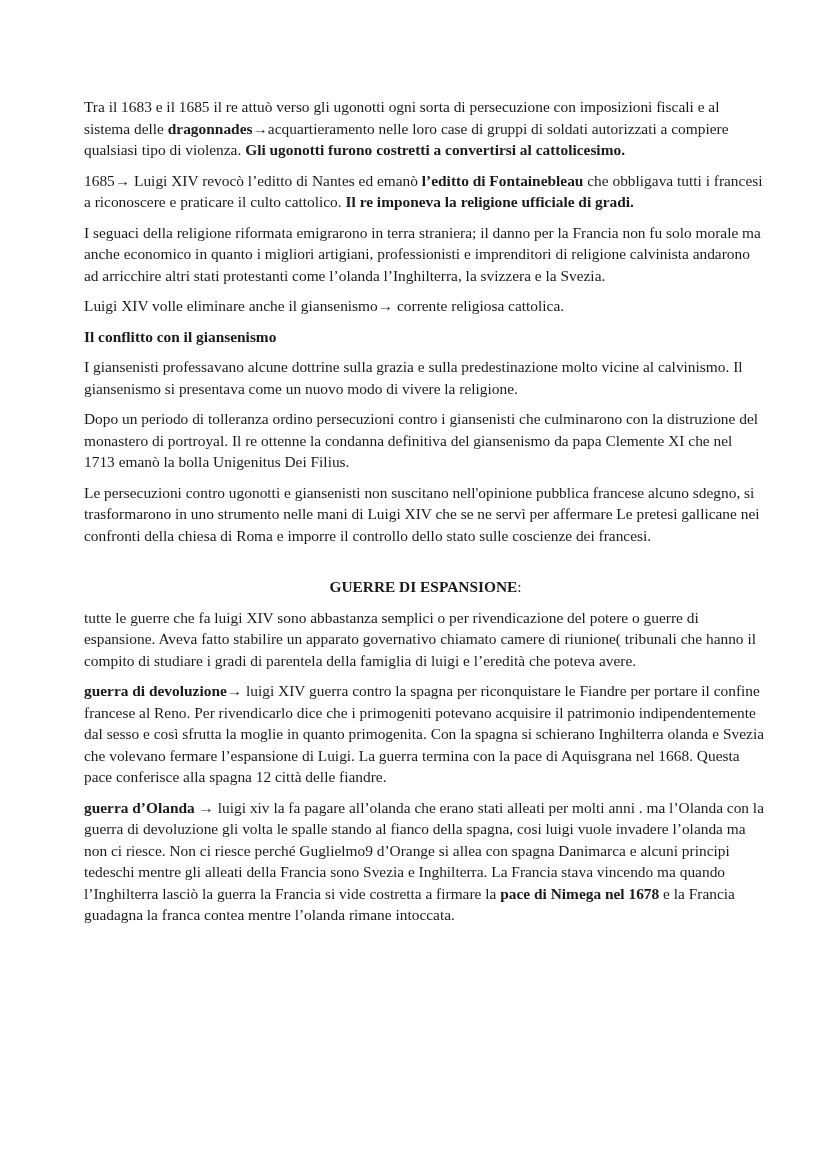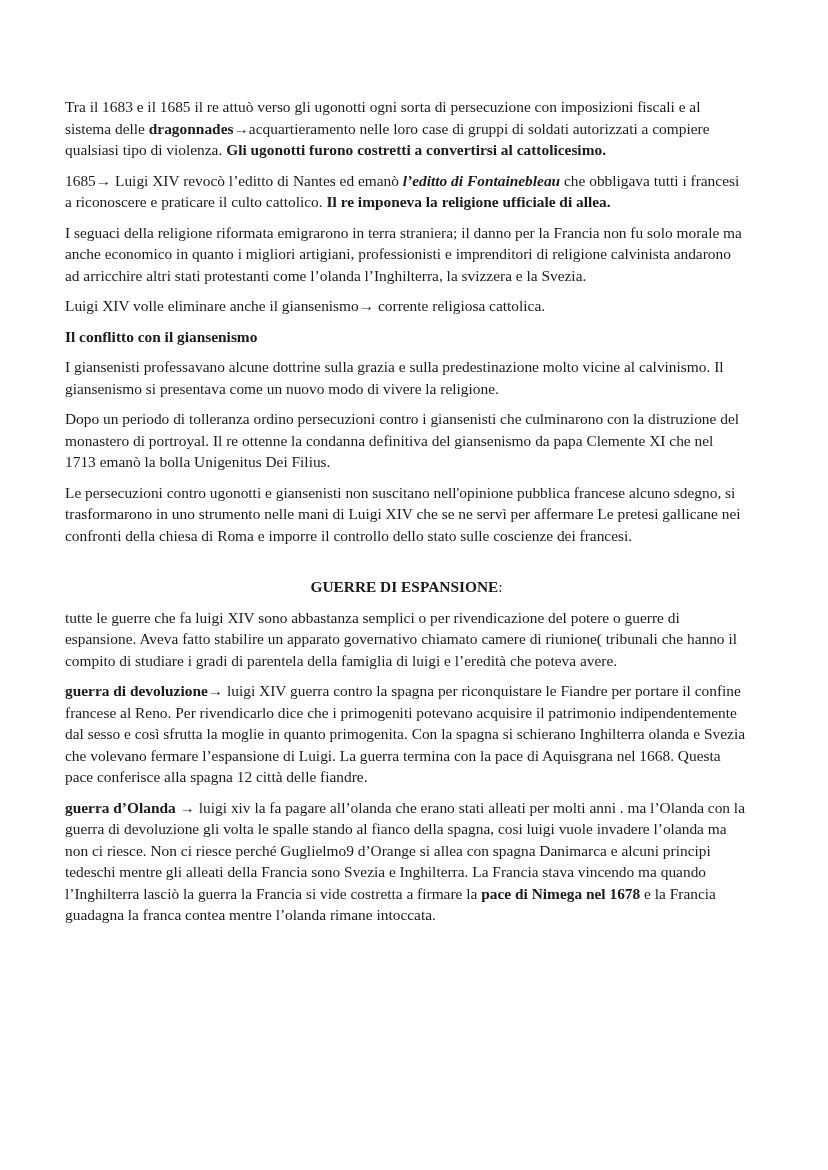--- a/index.html
+++ b/index.html
@@ -1,39 +1,39 @@
 <!DOCTYPE html>
 <html><head>
 <meta charset="utf-8">
 <style>
   html, body { margin:0; padding:0; background:#ffffff; }
   body { width:828px; height:1170px; overflow:hidden; position:relative; }
   .page {
-    position:absolute; left:65px; top:96px; width:680px;
+    position:absolute; left:84px; top:96px; width:680px;
     font-family:"Liberation Serif","DejaVu Serif",serif;
     font-size:15.4px; line-height:21.5px; color:#1a1a1a;
   }
   .p { margin:0 0 9px 0; }
   .gap { height:21px; }
   b { font-weight:bold; }
-  .bi { font-weight:bold; font-style:italic; }
+  .bi { font-weight:bold; }
   .indent1 { padding-left:3px;text-align:center; }
 </style>
 </head>
 <body>
 
 <div class="page">
 
   <p class="p">
     <span>Tra il 1683 e il 1685 il re attuò verso gli ugonotti ogni sorta di persecuzione con imposizioni fiscali e al sistema delle </span><b>dragonnades</b><span>→acquartieramento nelle loro case di gruppi di soldati autorizzati a compiere qualsiasi tipo di violenza. </span><b>Gli ugonotti furono costretti a convertirsi al cattolicesimo.</b>
   </p>
 
 
   <p class="p">
-    <span>1685→ Luigi XIV revocò l’editto di Nantes ed emanò </span><span class="bi">l’editto di Fontainebleau</span><span> che obbligava tutti i francesi a riconoscere e praticare il culto cattolico. </span><b>Il re imponeva la religione ufficiale di allea.</b>
+    <span>1685→ Luigi XIV revocò l’editto di Nantes ed emanò </span><span class="bi">l’editto di Fontainebleau</span><span> che obbligava tutti i francesi a riconoscere e praticare il culto cattolico. </span><b>Il re imponeva la religione ufficiale di gradi.</b>
   </p>
 
   <p class="p">
     <span>I seguaci della religione riformata emigrarono in terra straniera; il danno per la Francia non fu solo morale ma anche economico in quanto i migliori artigiani, professionisti e imprenditori di religione calvinista andarono ad arricchire altri stati protestanti come l’olanda l’Inghilterra, la svizzera e la Svezia.</span>
   </p>
 
   <p class="p">
     <span>Luigi XIV volle eliminare anche il giansenismo→ corrente religiosa cattolica.</span>
   </p>
 

